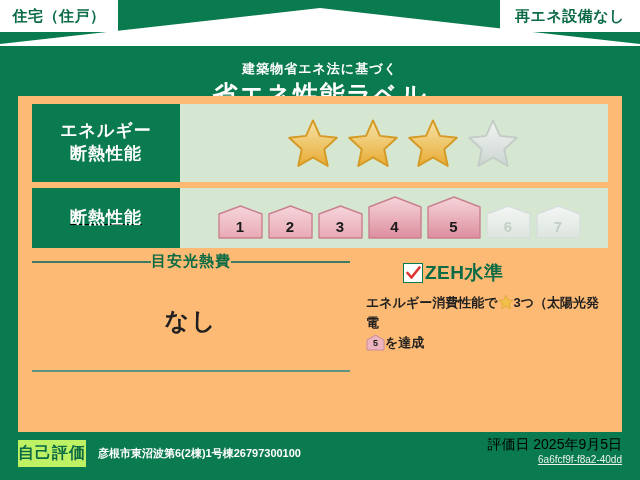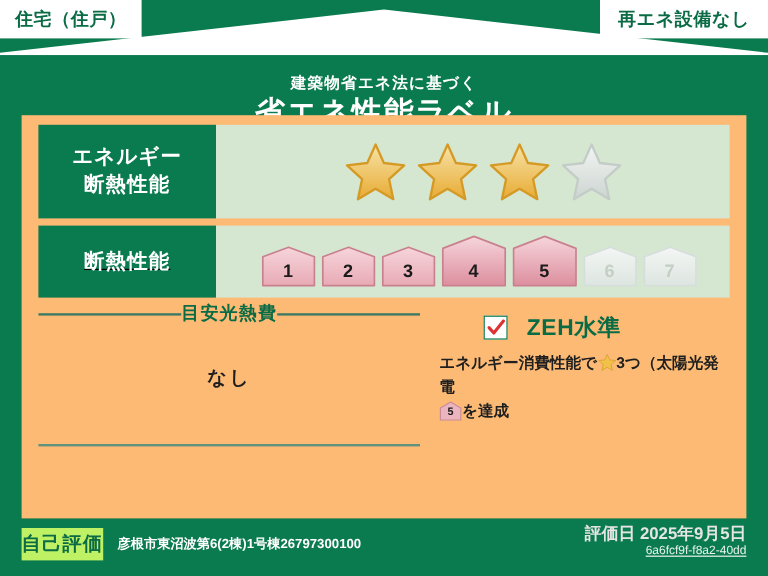--- a/index.html
+++ b/index.html
@@ -109,32 +109,32 @@
   .cost-head{
     display:flex;align-items:center;gap:0;
     margin-top:6px;width:318px;
   }
   .cost-head .ln{flex:1 1 auto;height:2px;background:#3f7a63;}
   .cost-head .txt{
     color:#0a6b45;font-weight:bold;font-size:15px;letter-spacing:1px;white-space:nowrap;
   }
   .cost-value{
     width:318px;text-align:center;
-    color:#1f1f1f;font-weight:bold;font-size:16px;
+    color:#1f1f1f;font-weight:bold;font-size:24px;
     margin-top:34px;letter-spacing:2px;
   }
   .rule{
     position:absolute;left:0;top:124px;width:318px;height:2px;background:#5e9380;
   }
 
   
   .zeh{
     position:absolute;left:334px;top:14px;width:242px;
   }
-  .zeh-head{display:flex;align-items:center;gap:16px;padding-left:37px;}
+  .zeh-head{display:flex;align-items:center;gap:2px;padding-left:37px;}
   .chk{
     width:20px;height:20px;border:1.5px solid #0a7a4f;background:#fff;
     display:flex;align-items:center;justify-content:center;
     box-sizing:border-box;
   }
   .chk svg{display:block;}
   .zeh-title{color:#0a6b45;font-weight:bold;font-size:19px;letter-spacing:.5px;}
   .zeh-desc{
     margin-top:7px;
     color:#1f1f1f;font-size:13px;line-height:1.55;font-weight:bold;
@@ -156,21 +156,21 @@
     background:#bef264;color:#0a6b45;
     font-weight:bold;font-size:16px;letter-spacing:1px;
     padding:3px 0;
   }
   .addr{
     position:absolute;left:98px;top:14px;
     font-size:11px;color:#ffffff;font-weight:bold;letter-spacing:0;
   }
   .date{
     position:absolute;right:18px;top:4px;
-    text-align:right;font-size:14px;font-weight:bold;color:#e5e5e5;margin-left:20px;
+    text-align:right;font-size:14px;font-weight:normal;color:#000000;margin-left:20px;
   }
   .uid{
     position:absolute;right:18px;top:22px;
     text-align:right;font-size:10px;color:#eaf3ee;font-weight:normal;text-decoration:underline;
   }
 </style>
 </head>
 <body>
 
 <div class="label">

